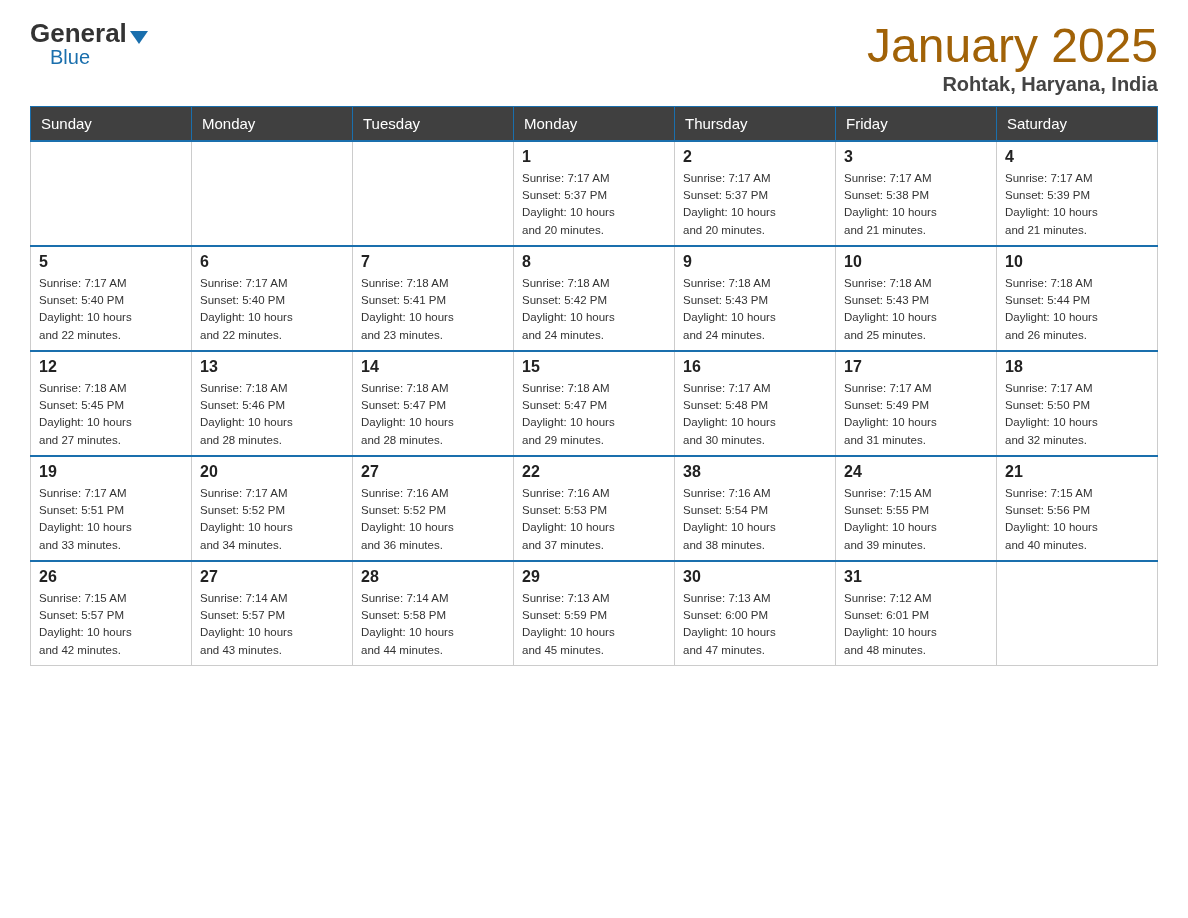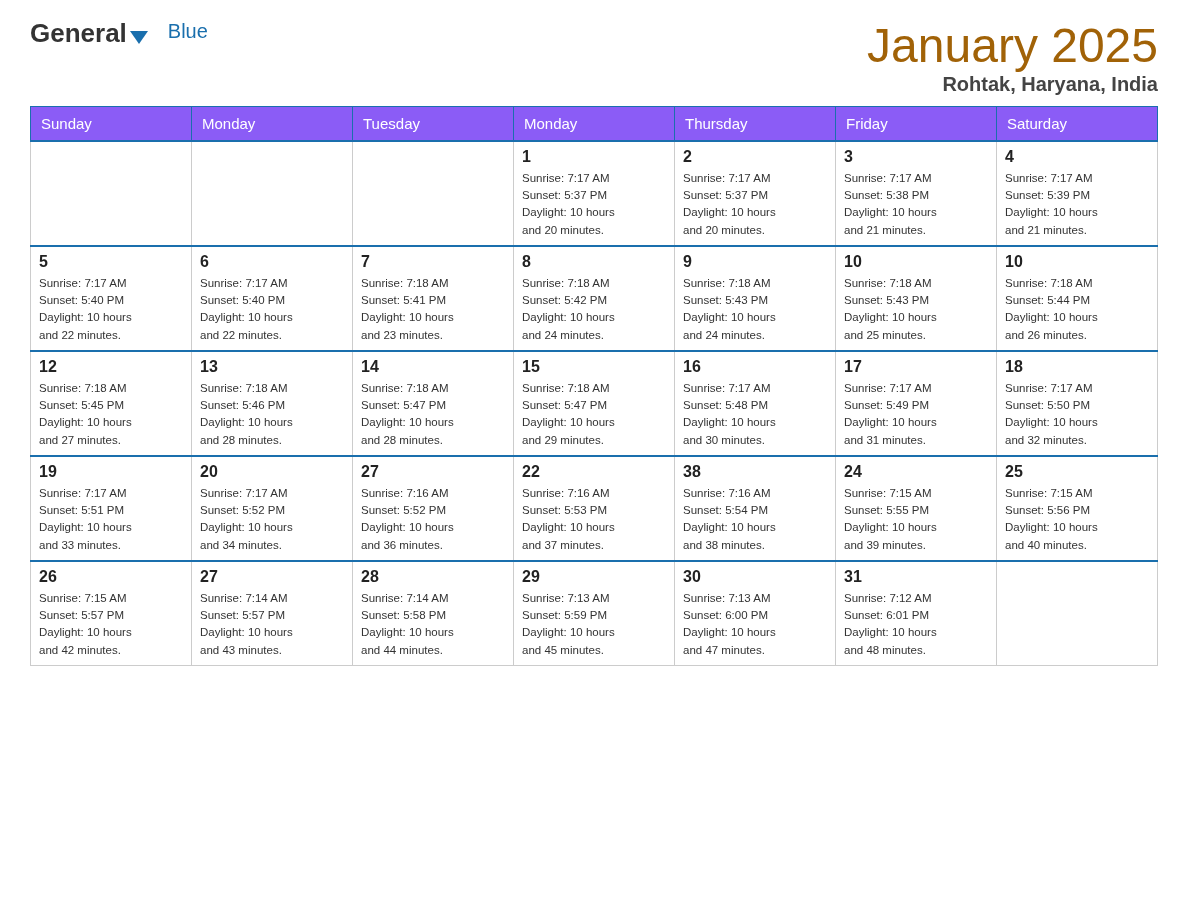--- a/index.html
+++ b/index.html
@@ -11,21 +11,21 @@
       min-height: 918px;
     }
     .header {
       display: flex;
       justify-content: space-between;
       align-items: flex-start;
       margin-bottom: 10px;
     }
     .logo {
       display: flex;
-      flex-direction: row;
+      flex-direction: column;
       align-items: flex-start;
     }
     .logo-general {
       font-size: 26px;
       font-weight: bold;
       color: #333;
       line-height: 1;
     }
     .logo-blue {
       font-size: 20px;
@@ -46,21 +46,21 @@
       font-size: 20px;
       font-weight: bold;
       color: #444;
     }
     .calendar {
       width: 100%;
       border-collapse: collapse;
       margin-top: 10px;
     }
     .calendar thead th {
-      background-color: #8b5cf6;
+      background-color: #404040;
       color: #fff;
       padding: 8px 10px;
       text-align: left;
       font-size: 15px;
       font-weight: normal;
       border: 1px solid #1a6fad;
     }
     .calendar tbody td {
       width: 14.28%;
       vertical-align: top;
@@ -223,21 +223,21 @@
         </td>
         <td>
           <span class="day-number">38</span>
           <div class="day-info">Sunrise: 7:16 AM<br>Sunset: 5:54 PM<br>Daylight: 10 hours<br>and 38 minutes.</div>
         </td>
         <td>
           <span class="day-number">24</span>
           <div class="day-info">Sunrise: 7:15 AM<br>Sunset: 5:55 PM<br>Daylight: 10 hours<br>and 39 minutes.</div>
         </td>
         <td>
-          <span class="day-number">25</span>
+          <span class="day-number">21</span>
           <div class="day-info">Sunrise: 7:15 AM<br>Sunset: 5:56 PM<br>Daylight: 10 hours<br>and 40 minutes.</div>
         </td>
       </tr>
       <tr class="last-row">
         <td>
           <span class="day-number">26</span>
           <div class="day-info">Sunrise: 7:15 AM<br>Sunset: 5:57 PM<br>Daylight: 10 hours<br>and 42 minutes.</div>
         </td>
         <td>
           <span class="day-number">27</span>

